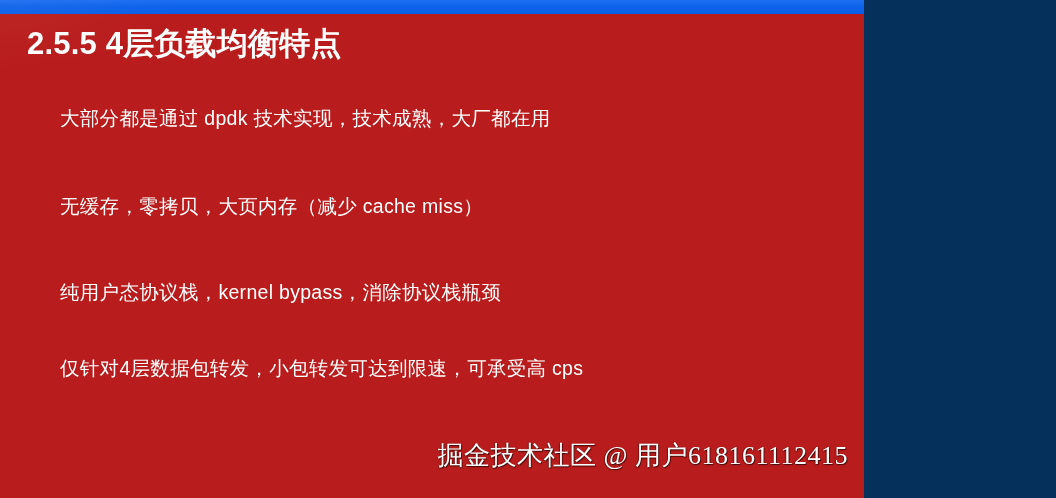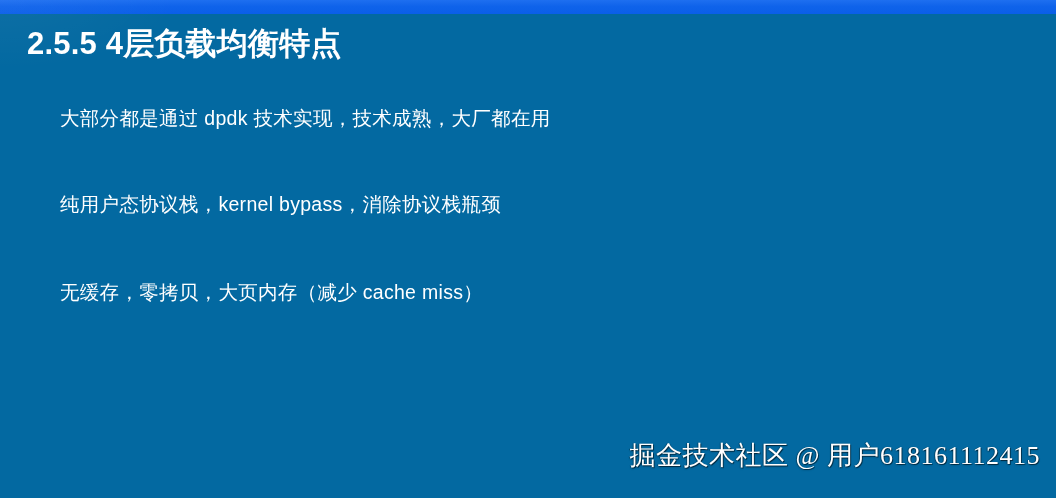--- a/index.html
+++ b/index.html
@@ -7,24 +7,24 @@
     margin: 0;
     padding: 0;
     background: #06305c;
   }
   body {
     font-family: "Liberation Sans", "DejaVu Sans", sans-serif;
   }
 
   .slide {
     position: relative;
-    width: 1056px;
+    width: 864px;
     height: 498px;
     overflow: hidden;
-    background: #0369a1;
+    background: #b91c1c;
     box-sizing: border-box;
   }
 
   
   .slide-top-sheen {
     position: absolute;
     left: 0;
     top: 0;
     width: 100%;
     height: 14px;
@@ -99,19 +99,20 @@
 
 <div class="slide">
 
   <div class="slide-top-sheen"></div>
   <div class="slide-corner-sheen"></div>
 
   <h1 class="slide-title">2.5.5 4层负载均衡特点</h1>
 
   <div class="slide-body">
     <div class="body-line gap-1">大部分都是通过 dpdk 技术实现，技术成熟，大厂都在用</div>
+    <div class="body-line gap-3">无缓存，零拷贝，大页内存（减少 cache miss）</div>
     <div class="body-line gap-2">纯用户态协议栈，kernel bypass，消除协议栈瓶颈</div>
-    <div class="body-line gap-3">无缓存，零拷贝，大页内存（减少 cache miss）</div>
+    <div class="body-line gap-4">仅针对4层数据包转发，小包转发可达到限速，可承受高 cps</div>
   </div>
 
   <div class="watermark">掘金技术社区 @ 用户618161112415</div>
 
 </div>
 
 </body></html>

